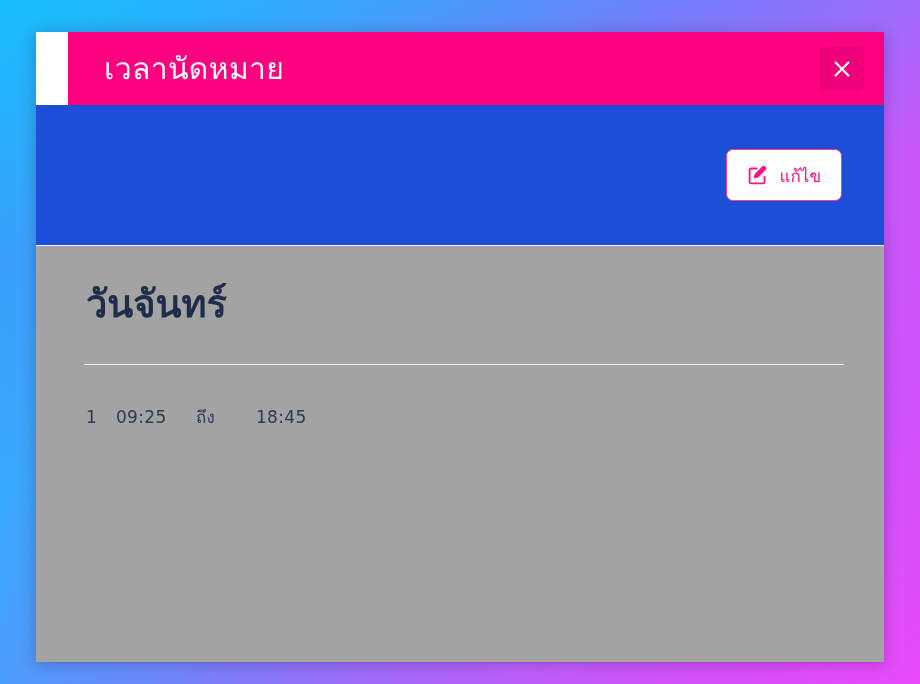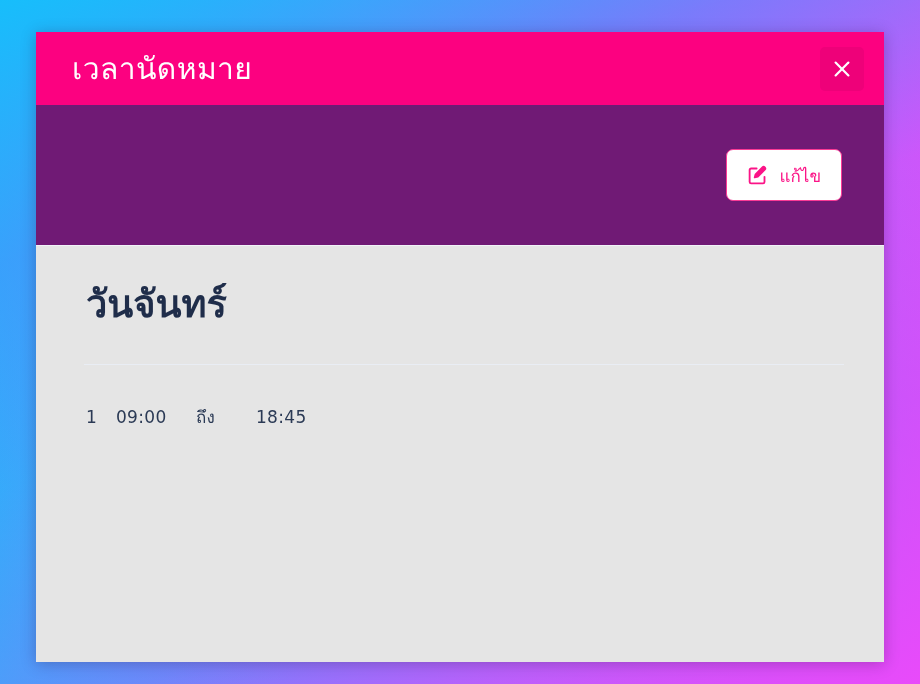--- a/index.html
+++ b/index.html
@@ -59,20 +59,21 @@
   
   .panel-header {
     height: 73px;
     flex: 0 0 73px;
     background: #FC0180;
     display: flex;
     align-items: center;
     justify-content: space-between;
     padding: 0 20px 0 36px;
     box-sizing: border-box;
+    margin-left: 32px;
   }
   .panel-title {
     color: #ffffff;
     font-size: 30px;
     line-height: 1;
     letter-spacing: 0.4px;
     white-space: nowrap;
   }
   .close-button {
     width: 44px;
@@ -89,21 +90,21 @@
   .close-button .x-glyph {
     display: block;
     width: 22px;
     height: 22px;
   }
 
   
   .toolbar {
     height: 141px;
     flex: 0 0 141px;
-    background: #701a75;
+    background: #1d4ed8;
     border-bottom: 1px solid #F1F3F8;
     box-sizing: border-box;
     display: flex;
     align-items: center;
     justify-content: flex-end;
     padding-right: 42px;
   }
   .edit-button {
     display: inline-flex;
     align-items: center;
@@ -127,21 +128,21 @@
   .edit-button .edit-label {
     line-height: 1;
     white-space: nowrap;
     position: relative;
     top: 1px;
   }
 
   
   .panel-body {
     flex: 1 1 auto;
-    background: #e5e5e5;
+    background: #a3a3a3;
     padding: 36px 36px 0 48px;
     box-sizing: border-box;
     overflow: hidden;
   }
   .day-heading {
     color: #1F2D4A;
     font-family: "DejaVu Serif", "Liberation Serif", serif;
     font-weight: 700;
     font-size: 38px;
     line-height: 1.15;
@@ -214,20 +215,20 @@
   </div>
 
   <div class="panel-body">
     <h1 class="day-heading">วันจันทร์</h1>
 
     <div class="divider"></div>
 
     <ul class="slot-list">
       <li class="slot-row">
         <span class="slot-index">1</span>
-        <span class="slot-start">09:00</span>
+        <span class="slot-start">09:25</span>
         <span class="slot-sep">ถึง</span>
         <span class="slot-end">18:45</span>
       </li>
     </ul>
   </div>
 
 </div>
 
 </body></html>

